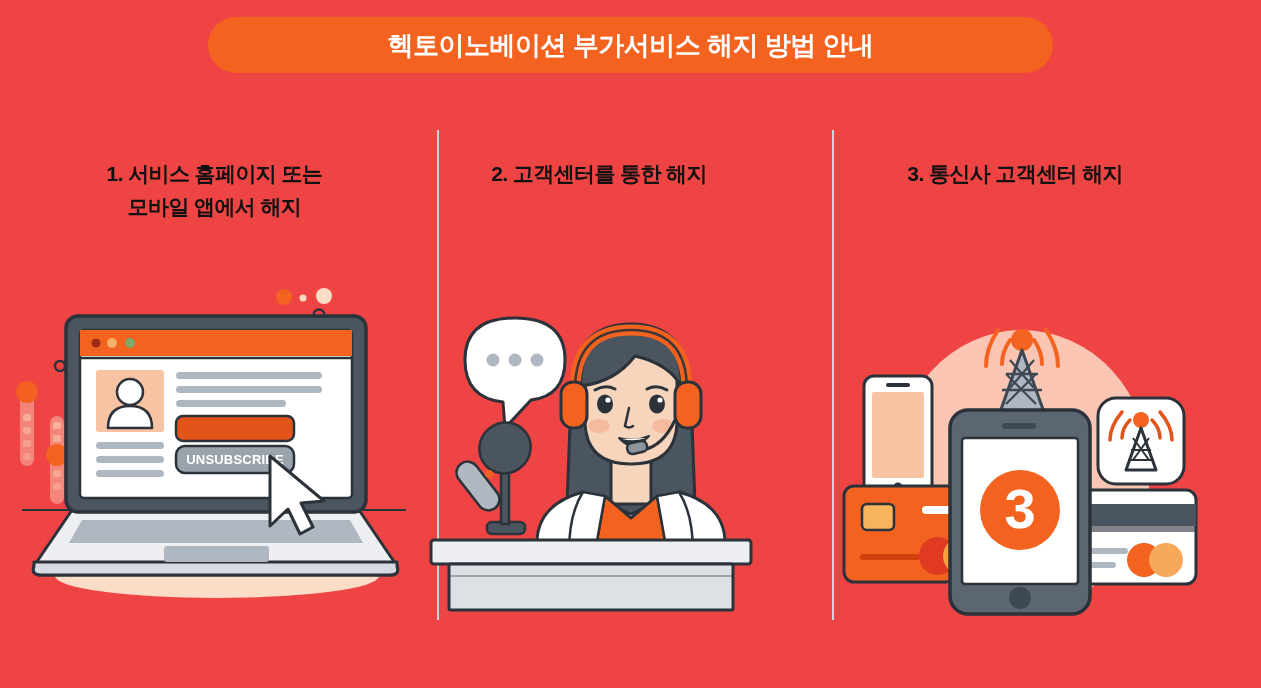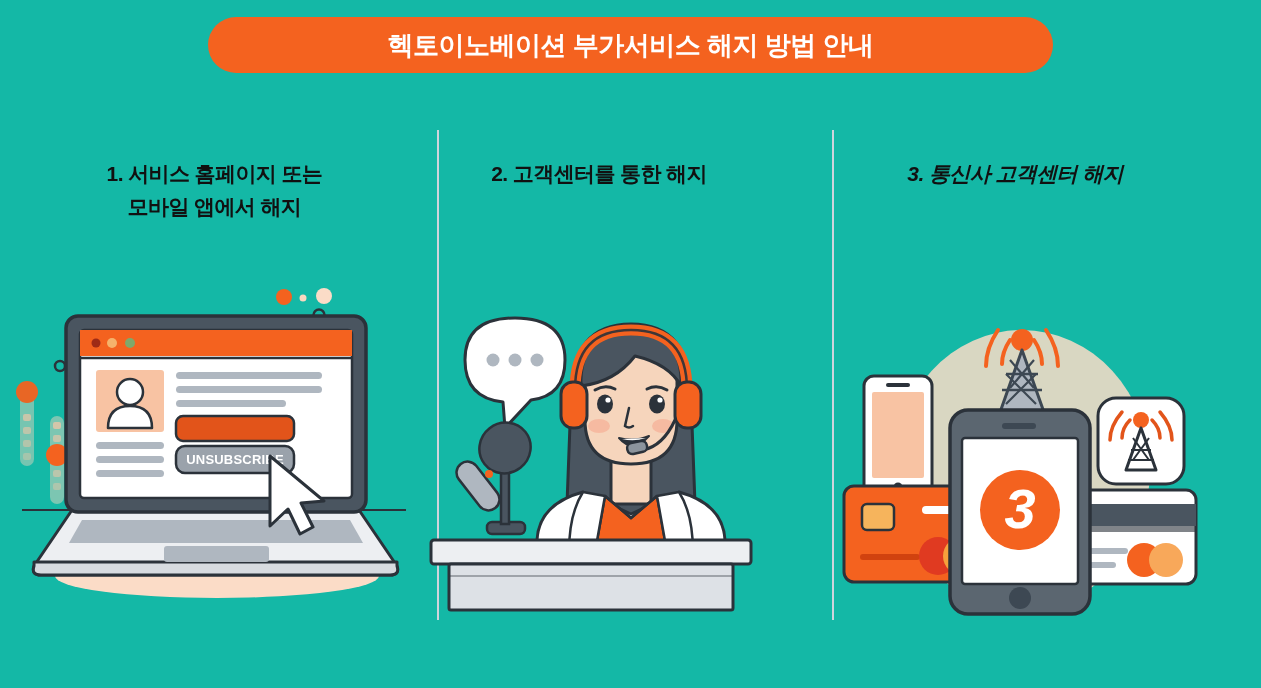--- a/index.html
+++ b/index.html
@@ -13,21 +13,21 @@
     height: 688px;
     overflow: hidden;
     font-family: "Liberation Sans", "DejaVu Sans", sans-serif;
     color: #1a1a1a;
     position: relative;
   }
   .page {
     position: relative;
     width: 1261px;
     height: 688px;
-    background: #14b8a6;
+    background: #ef4444;
   }
 
   
   .banner-wrap {
     position: absolute;
     left: 0;
     top: 17px;
     width: 1261px;
     display: flex;
     justify-content: center;
@@ -72,21 +72,21 @@
   }
   .col {
     width: 420px;
     position: relative;
     display: flex;
     flex-direction: column;
     align-items: center;
   }
   .col.c1 { width: 437px; }
   .col.c2 { width: 347px; }
-  .col.c3 { width: 501px; font-style: italic; }
+  .col.c3 { width: 501px; }
 
   .col-heading {
     margin-top: 28px;
     text-align: center;
     font-size: 21px;
     font-weight: bold;
     line-height: 1.55;
     letter-spacing: -0.6px;
     color: #111111;
     white-space: pre-line;

